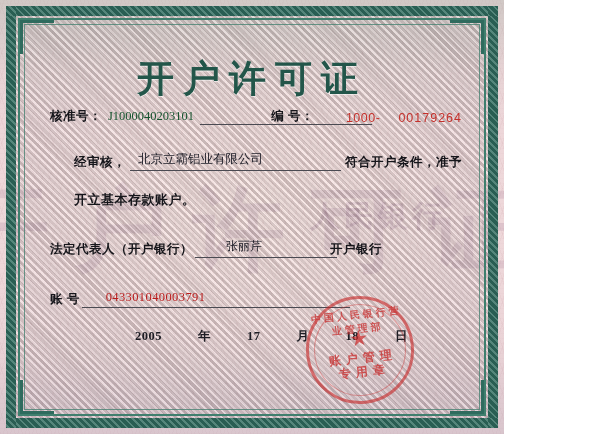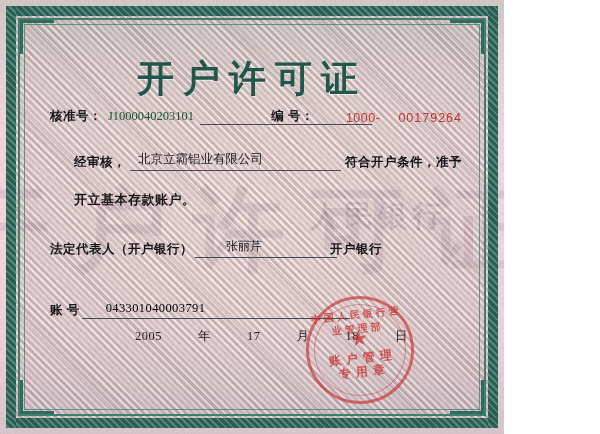--- a/index.html
+++ b/index.html
@@ -209,41 +209,41 @@
   .row-bank .rule { flex: 1 1 auto; position: relative; min-width: 150px; }
   .row-bank .rule .ink {
     position: absolute;
     left: 6px; bottom: 2px;
     font-size: 12.5px;
     color: #20202a;
     white-space: nowrap;
   }
 
   
-  .row-account { left: 16px; top: 268px; right: 120px; }
+  .row-account { left: 16px; top: 257px; right: 120px; }
   .row-account .rule { flex: 1 1 auto; position: relative; }
   .row-account .rule .ink {
     position: absolute;
     left: 24px; bottom: 2px;
     font-size: 12.5px;
-    color: #000000;
+    color: #b91c1c;
     white-space: nowrap;
     letter-spacing: .4px;
   }
 
   
   .issue-date {
     position: absolute;
     right: 44px;
     top: 294px;
     font-size: 12.5px;
     color: #1d1d24;
     letter-spacing: .5px;
   }
-  .issue-date .d { padding: 0 18px; }
+  .issue-date .d { padding: 0 18px; font-weight: bold; }
 
   
   .seal {
     position: absolute;
     right: 56px;
     top: 262px;
     width: 108px;
     height: 108px;
     border-radius: 50%;
     border: 3px solid rgba(200,40,40,.72);

